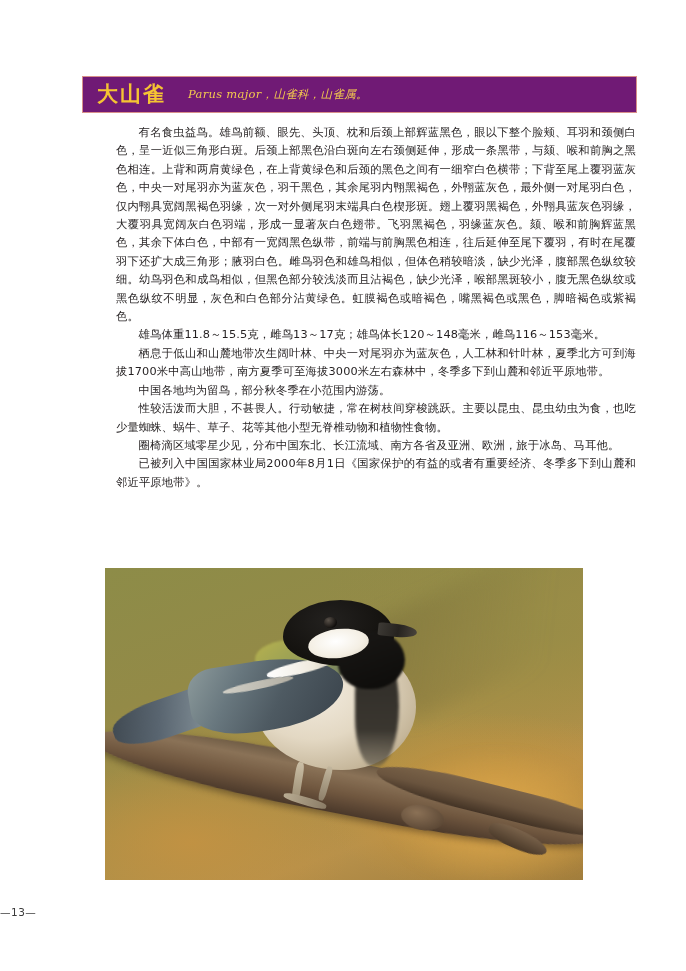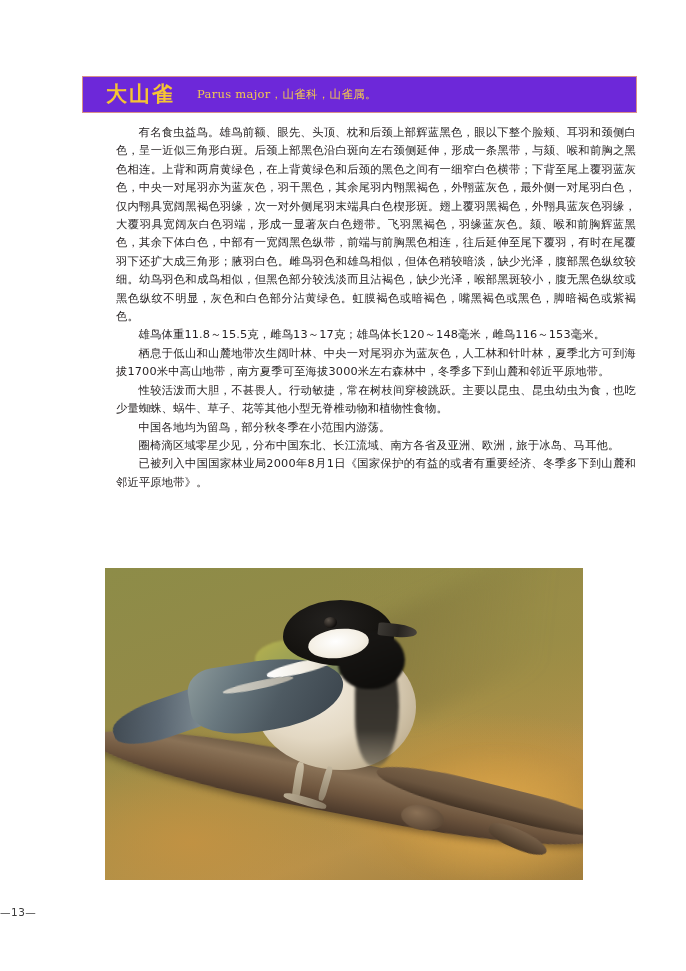--- a/index.html
+++ b/index.html
@@ -24,38 +24,39 @@
     background: #ffffff;
   }
 
   
   .banner {
     position: absolute;
     left: 82px;
     top: 76px;
     width: 555px;
     height: 37px;
-    background: #6d28d9;
+    background: #701a75;
     border: 1px solid #d8908a;
     box-sizing: border-box;
     display: flex;
     align-items: center;
-    padding-left: 23px;
+    padding-left: 14px;
   }
   .banner-title {
     color: #f5c433;
     font-size: 21px;
     font-weight: bold;
     letter-spacing: 2px;
     font-family: "DejaVu Sans", "Liberation Sans", sans-serif;
     line-height: 1;
   }
   .banner-subtitle {
     color: #f3c94e;
     font-size: 11.5px;
+    font-style: italic;
     margin-left: 22px;
     font-family: "DejaVu Serif", "Liberation Serif", serif;
     letter-spacing: 0.3px;
     line-height: 1;
     white-space: nowrap;
   }
 
   
   .body-text {
     position: absolute;
@@ -336,22 +337,22 @@
 
   <div class="banner">
     <span class="banner-title">大山雀</span>
     <span class="banner-subtitle">Parus major，山雀科，山雀属。</span>
   </div>
 
   <div class="body-text">
     <p>有名食虫益鸟。雄鸟前额、眼先、头顶、枕和后颈上部辉蓝黑色，眼以下整个脸颊、耳羽和颈侧白色，呈一近似三角形白斑。后颈上部黑色沿白斑向左右颈侧延伸，形成一条黑带，与颏、喉和前胸之黑色相连。上背和两肩黄绿色，在上背黄绿色和后颈的黑色之间有一细窄白色横带；下背至尾上覆羽蓝灰色，中央一对尾羽亦为蓝灰色，羽干黑色，其余尾羽内翈黑褐色，外翈蓝灰色，最外侧一对尾羽白色，仅内翈具宽阔黑褐色羽缘，次一对外侧尾羽末端具白色楔形斑。翅上覆羽黑褐色，外翈具蓝灰色羽缘，大覆羽具宽阔灰白色羽端，形成一显著灰白色翅带。飞羽黑褐色，羽缘蓝灰色。颏、喉和前胸辉蓝黑色，其余下体白色，中部有一宽阔黑色纵带，前端与前胸黑色相连，往后延伸至尾下覆羽，有时在尾覆羽下还扩大成三角形；腋羽白色。雌鸟羽色和雄鸟相似，但体色稍较暗淡，缺少光泽，腹部黑色纵纹较细。幼鸟羽色和成鸟相似，但黑色部分较浅淡而且沾褐色，缺少光泽，喉部黑斑较小，腹无黑色纵纹或黑色纵纹不明显，灰色和白色部分沾黄绿色。虹膜褐色或暗褐色，嘴黑褐色或黑色，脚暗褐色或紫褐色。</p>
     <p>雄鸟体重11.8～15.5克，雌鸟13～17克；雄鸟体长120～148毫米，雌鸟116～153毫米。</p>
     <p>栖息于低山和山麓地带次生阔叶林、中央一对尾羽亦为蓝灰色，人工林和针叶林，夏季北方可到海拔1700米中高山地带，南方夏季可至海拔3000米左右森林中，冬季多下到山麓和邻近平原地带。</p>
+    <p>中国各地均为留鸟，部分秋冬季在小范围内游荡。</p>
     <p>性较活泼而大胆，不甚畏人。行动敏捷，常在树枝间穿梭跳跃。主要以昆虫、昆虫幼虫为食，也吃少量蜘蛛、蜗牛、草子、花等其他小型无脊椎动物和植物性食物。</p>
-    <p>中国各地均为留鸟，部分秋冬季在小范围内游荡。</p>
     <p>圈椅滴区域零星少见，分布中国东北、长江流域、南方各省及亚洲、欧洲，旅于冰岛、马耳他。</p>
     <p>已被列入中国国家林业局2000年8月1日《国家保护的有益的或者有重要经济、冬季多下到山麓和邻近平原地带》。</p>
   </div>
 
   <div class="photo">
     <div class="photo-bg"></div>
     <div class="photo-bg-streak"></div>
     <div class="photo-bg-glow"></div>
 
     <div class="branch"></div>

